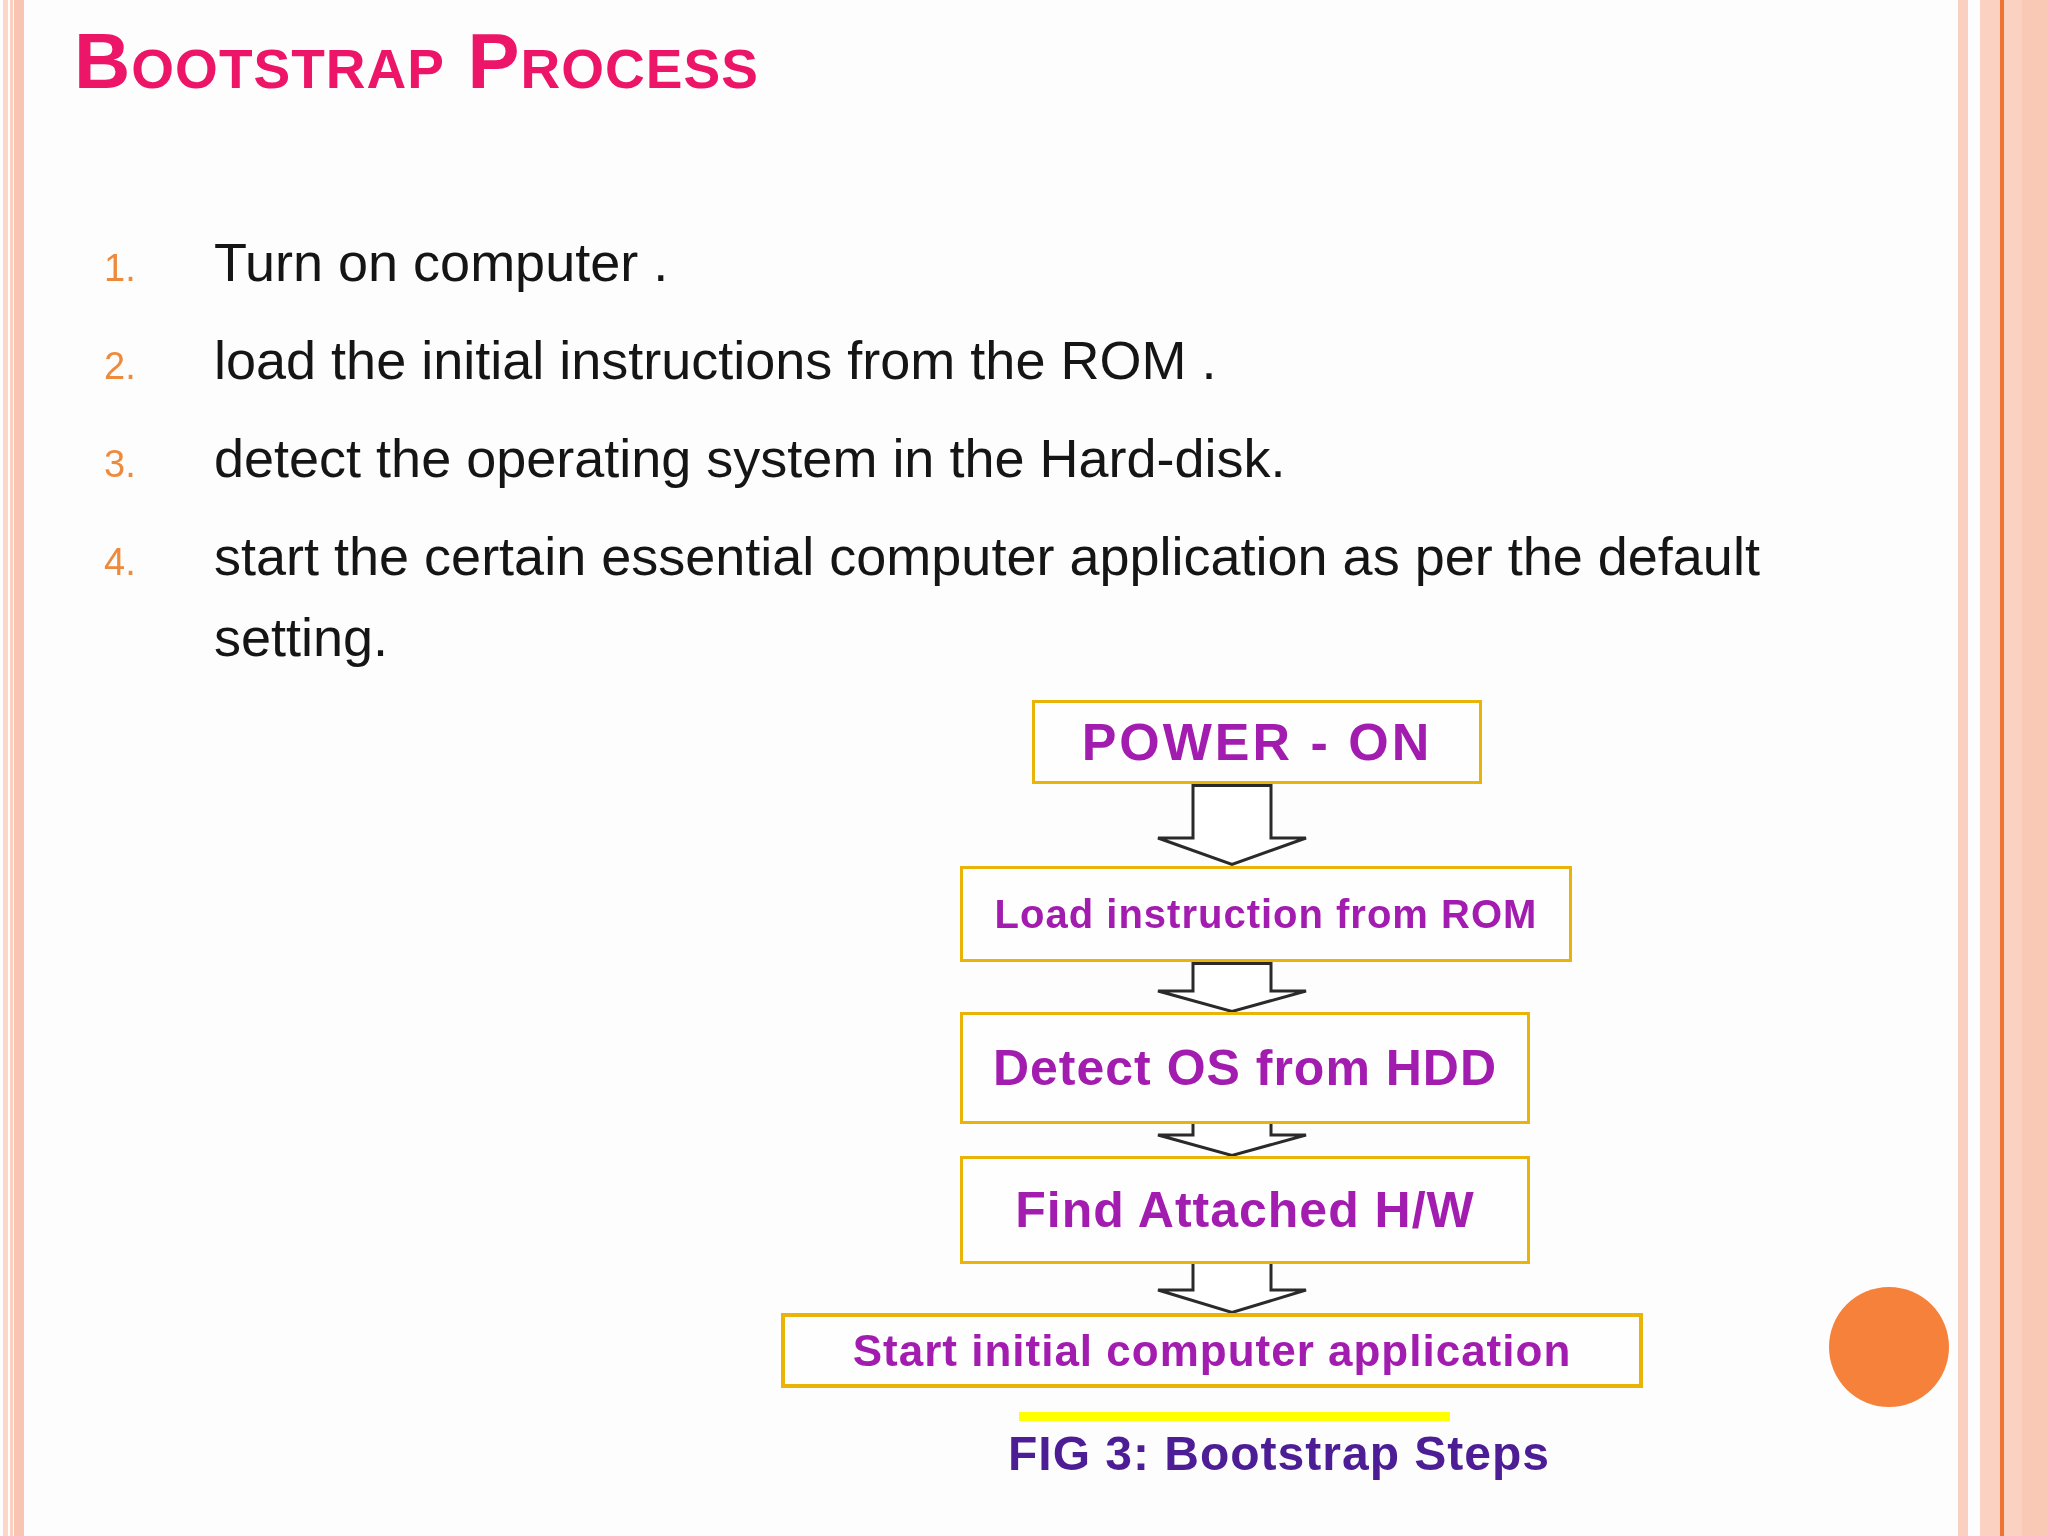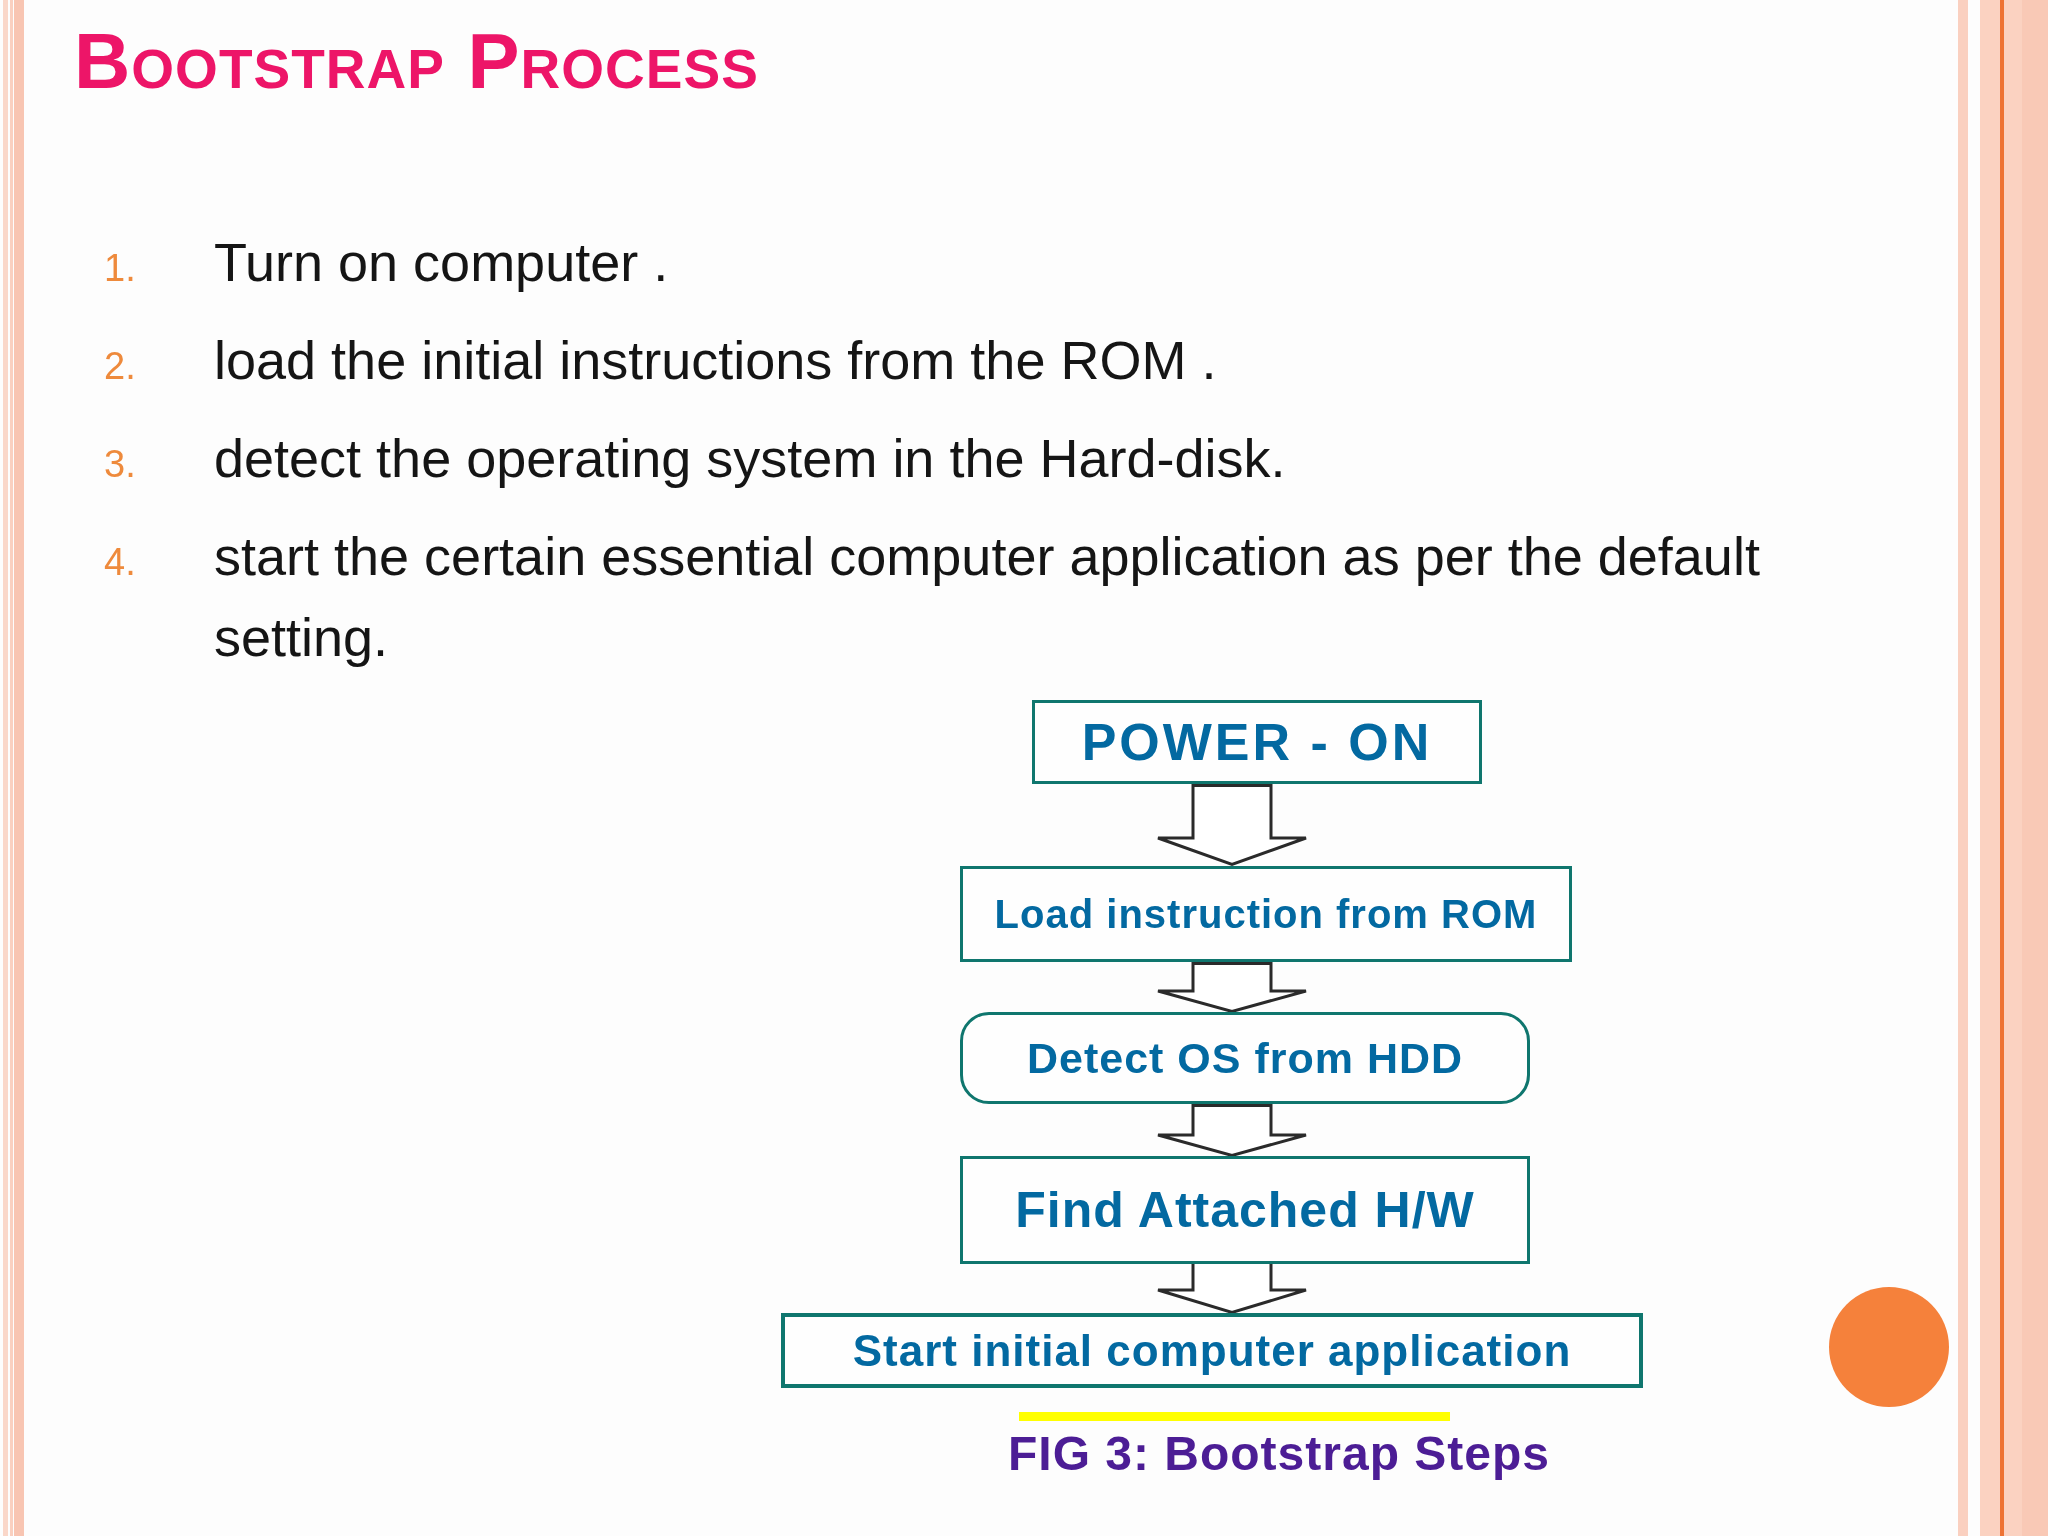--- a/index.html
+++ b/index.html
@@ -48,30 +48,30 @@
     font-size:38px;color:#ee8a3c;
   }
   .list-text{
     width:1690px;
     font-size:54px;line-height:81px;color:#151515;
   }
   
   .flow-box{
     position:absolute;z-index:3;
     background:#fefefe;
-    border:3px solid #0f766e;
+    border:3px solid #eab308;
     display:flex;align-items:center;justify-content:center;
     font-weight:bold;
-    color:#0369a1;
+    color:#a21caf;
     letter-spacing:1px;
     box-sizing:border-box;
   }
   #flow-box-0{left:1032px;top:700px;width:450px;height:84px;font-size:52px;letter-spacing:3px;}
   #flow-box-1{left:960px; top:866px;width:612px;height:96px;font-size:40px;}
-  #flow-box-2{left:960px; top:1012px;width:570px;height:92px;font-size:43px;border-radius:29px;}
+  #flow-box-2{left:960px; top:1012px;width:570px;height:112px;font-size:50px;}
   #flow-box-3{left:960px; top:1156px;width:570px;height:108px;font-size:50px;}
   #flow-box-4{left:781px; top:1313px;width:862px;height:75px;font-size:44px;border-width:4px;}
   .flow-arrow{position:absolute;left:1152px;z-index:2;}
   #arrow-0{top:784px;}
   #arrow-1{top:962px;}
   #arrow-2{top:1104px;}
   #arrow-3{top:1256px;}
   #fig-underline{
     position:absolute;z-index:2;
     left:1019px;top:1412px;width:431px;height:9px;

